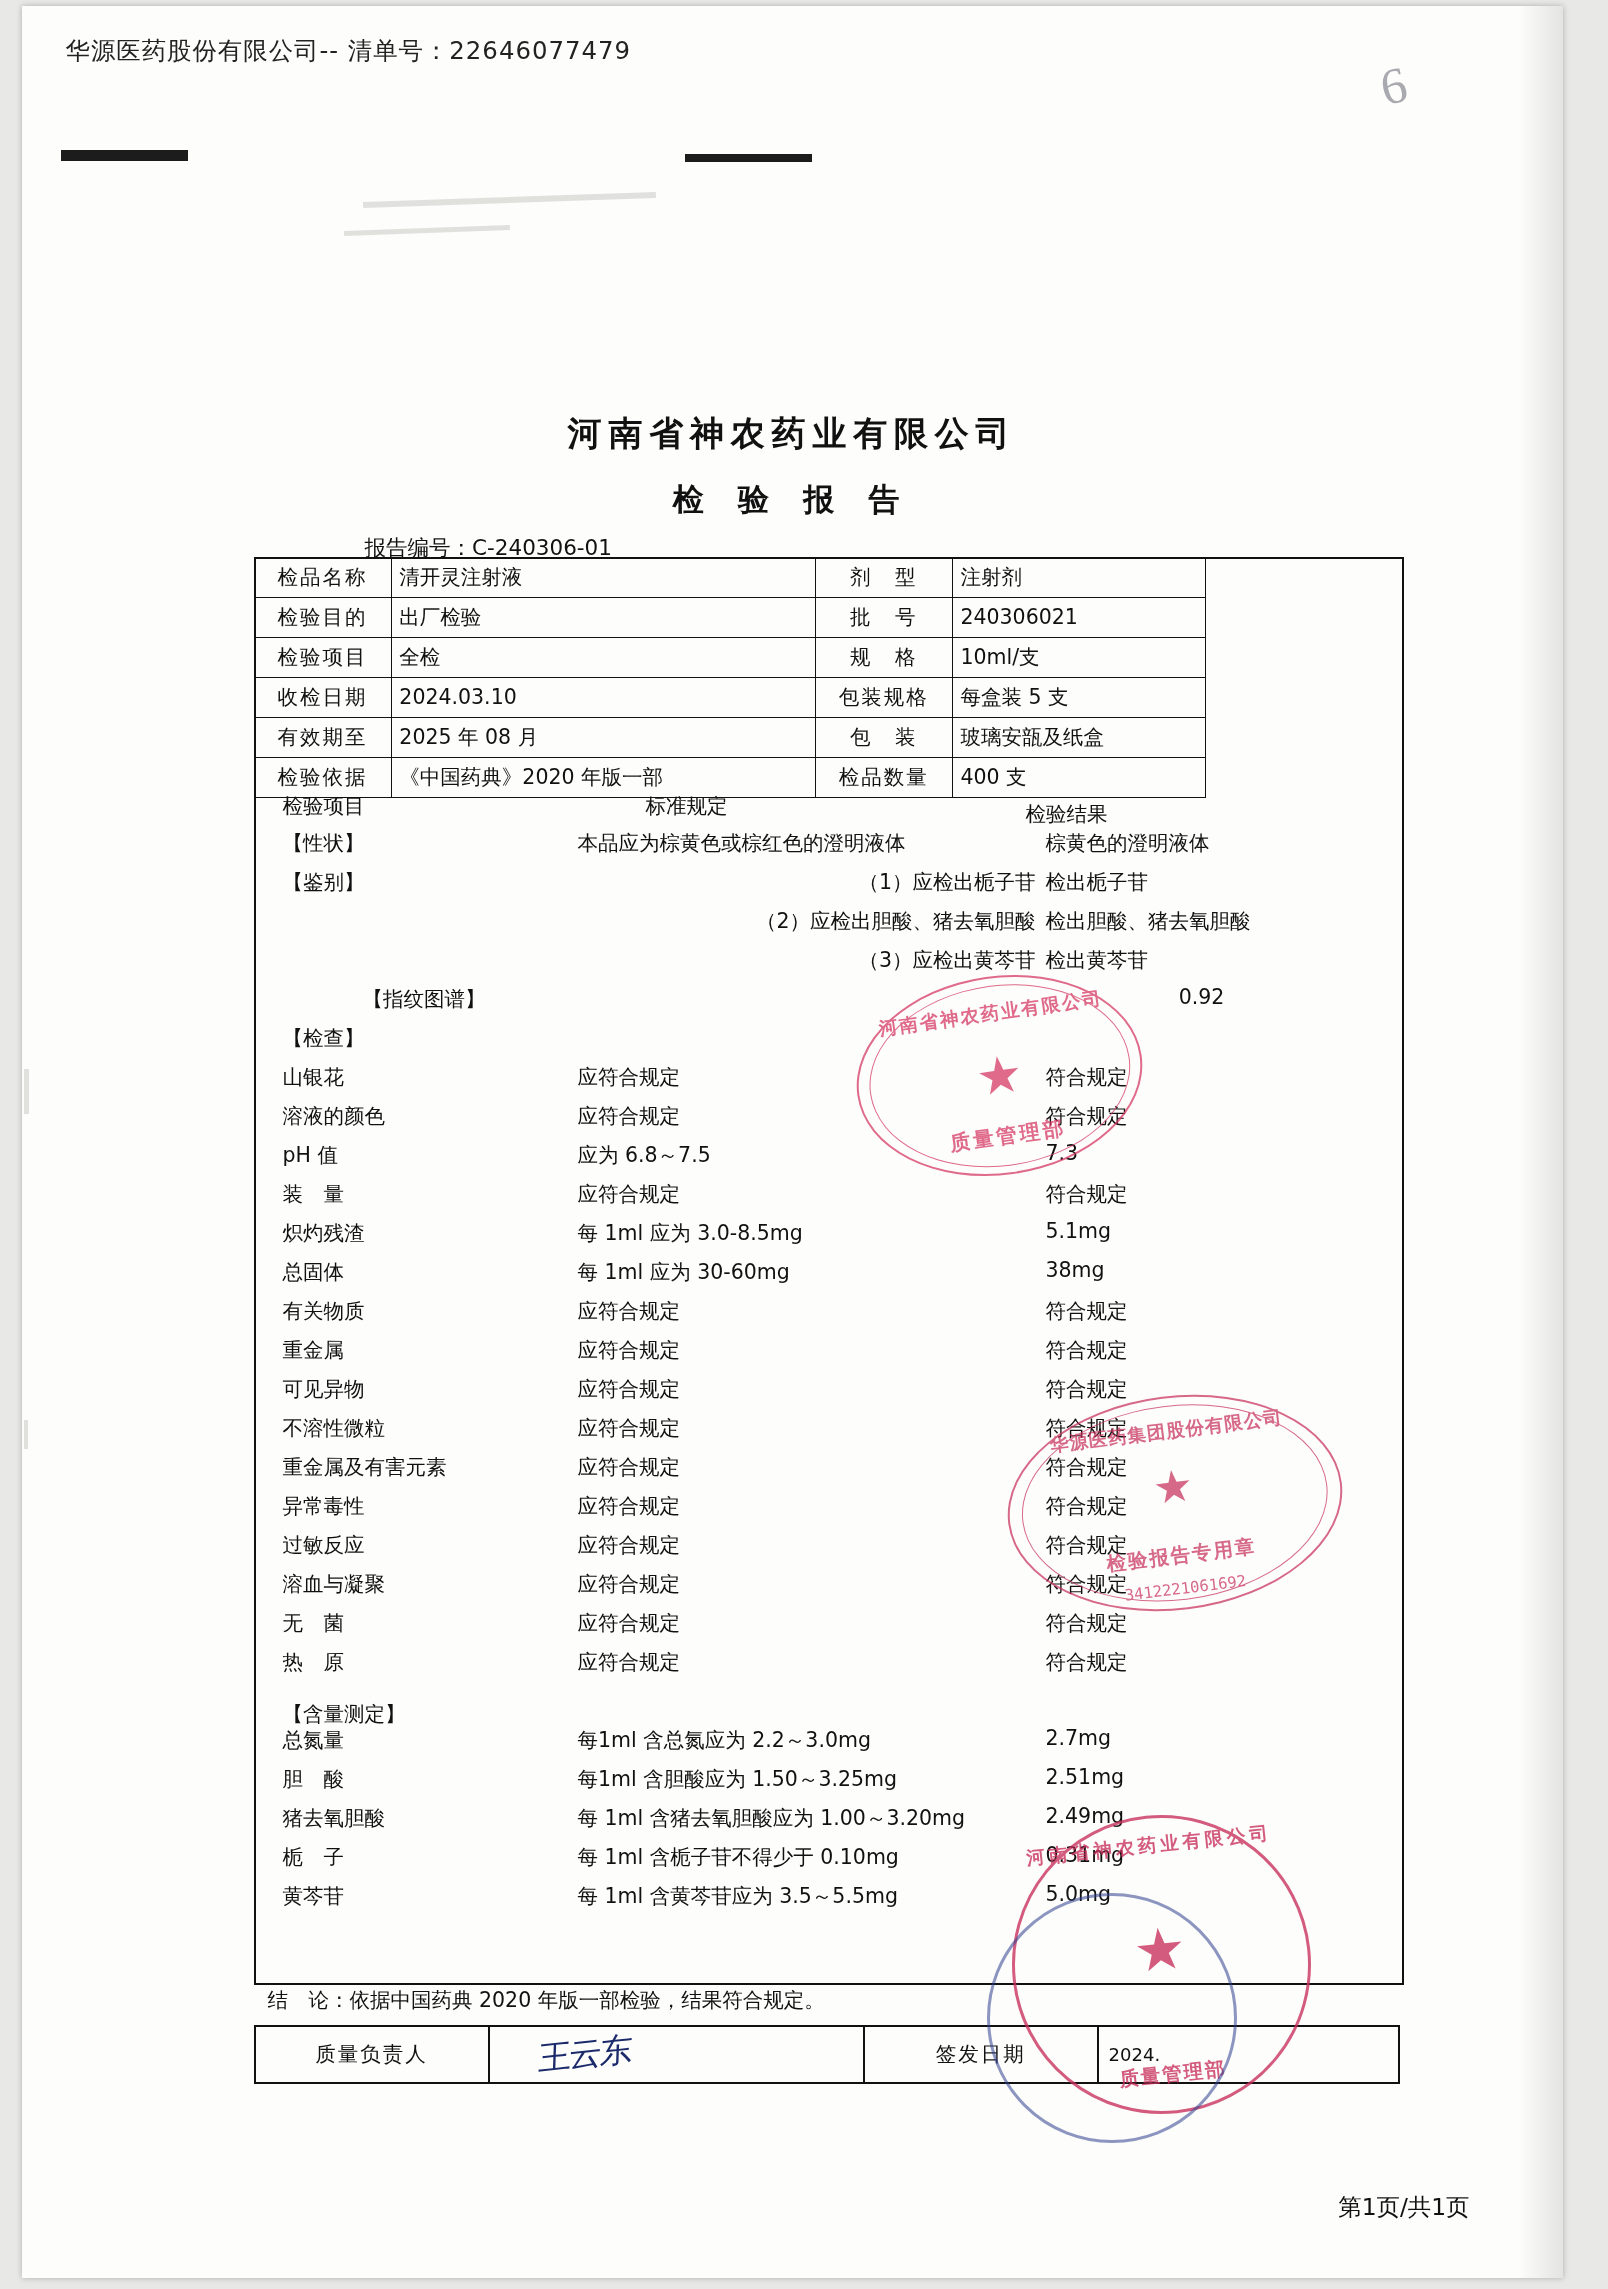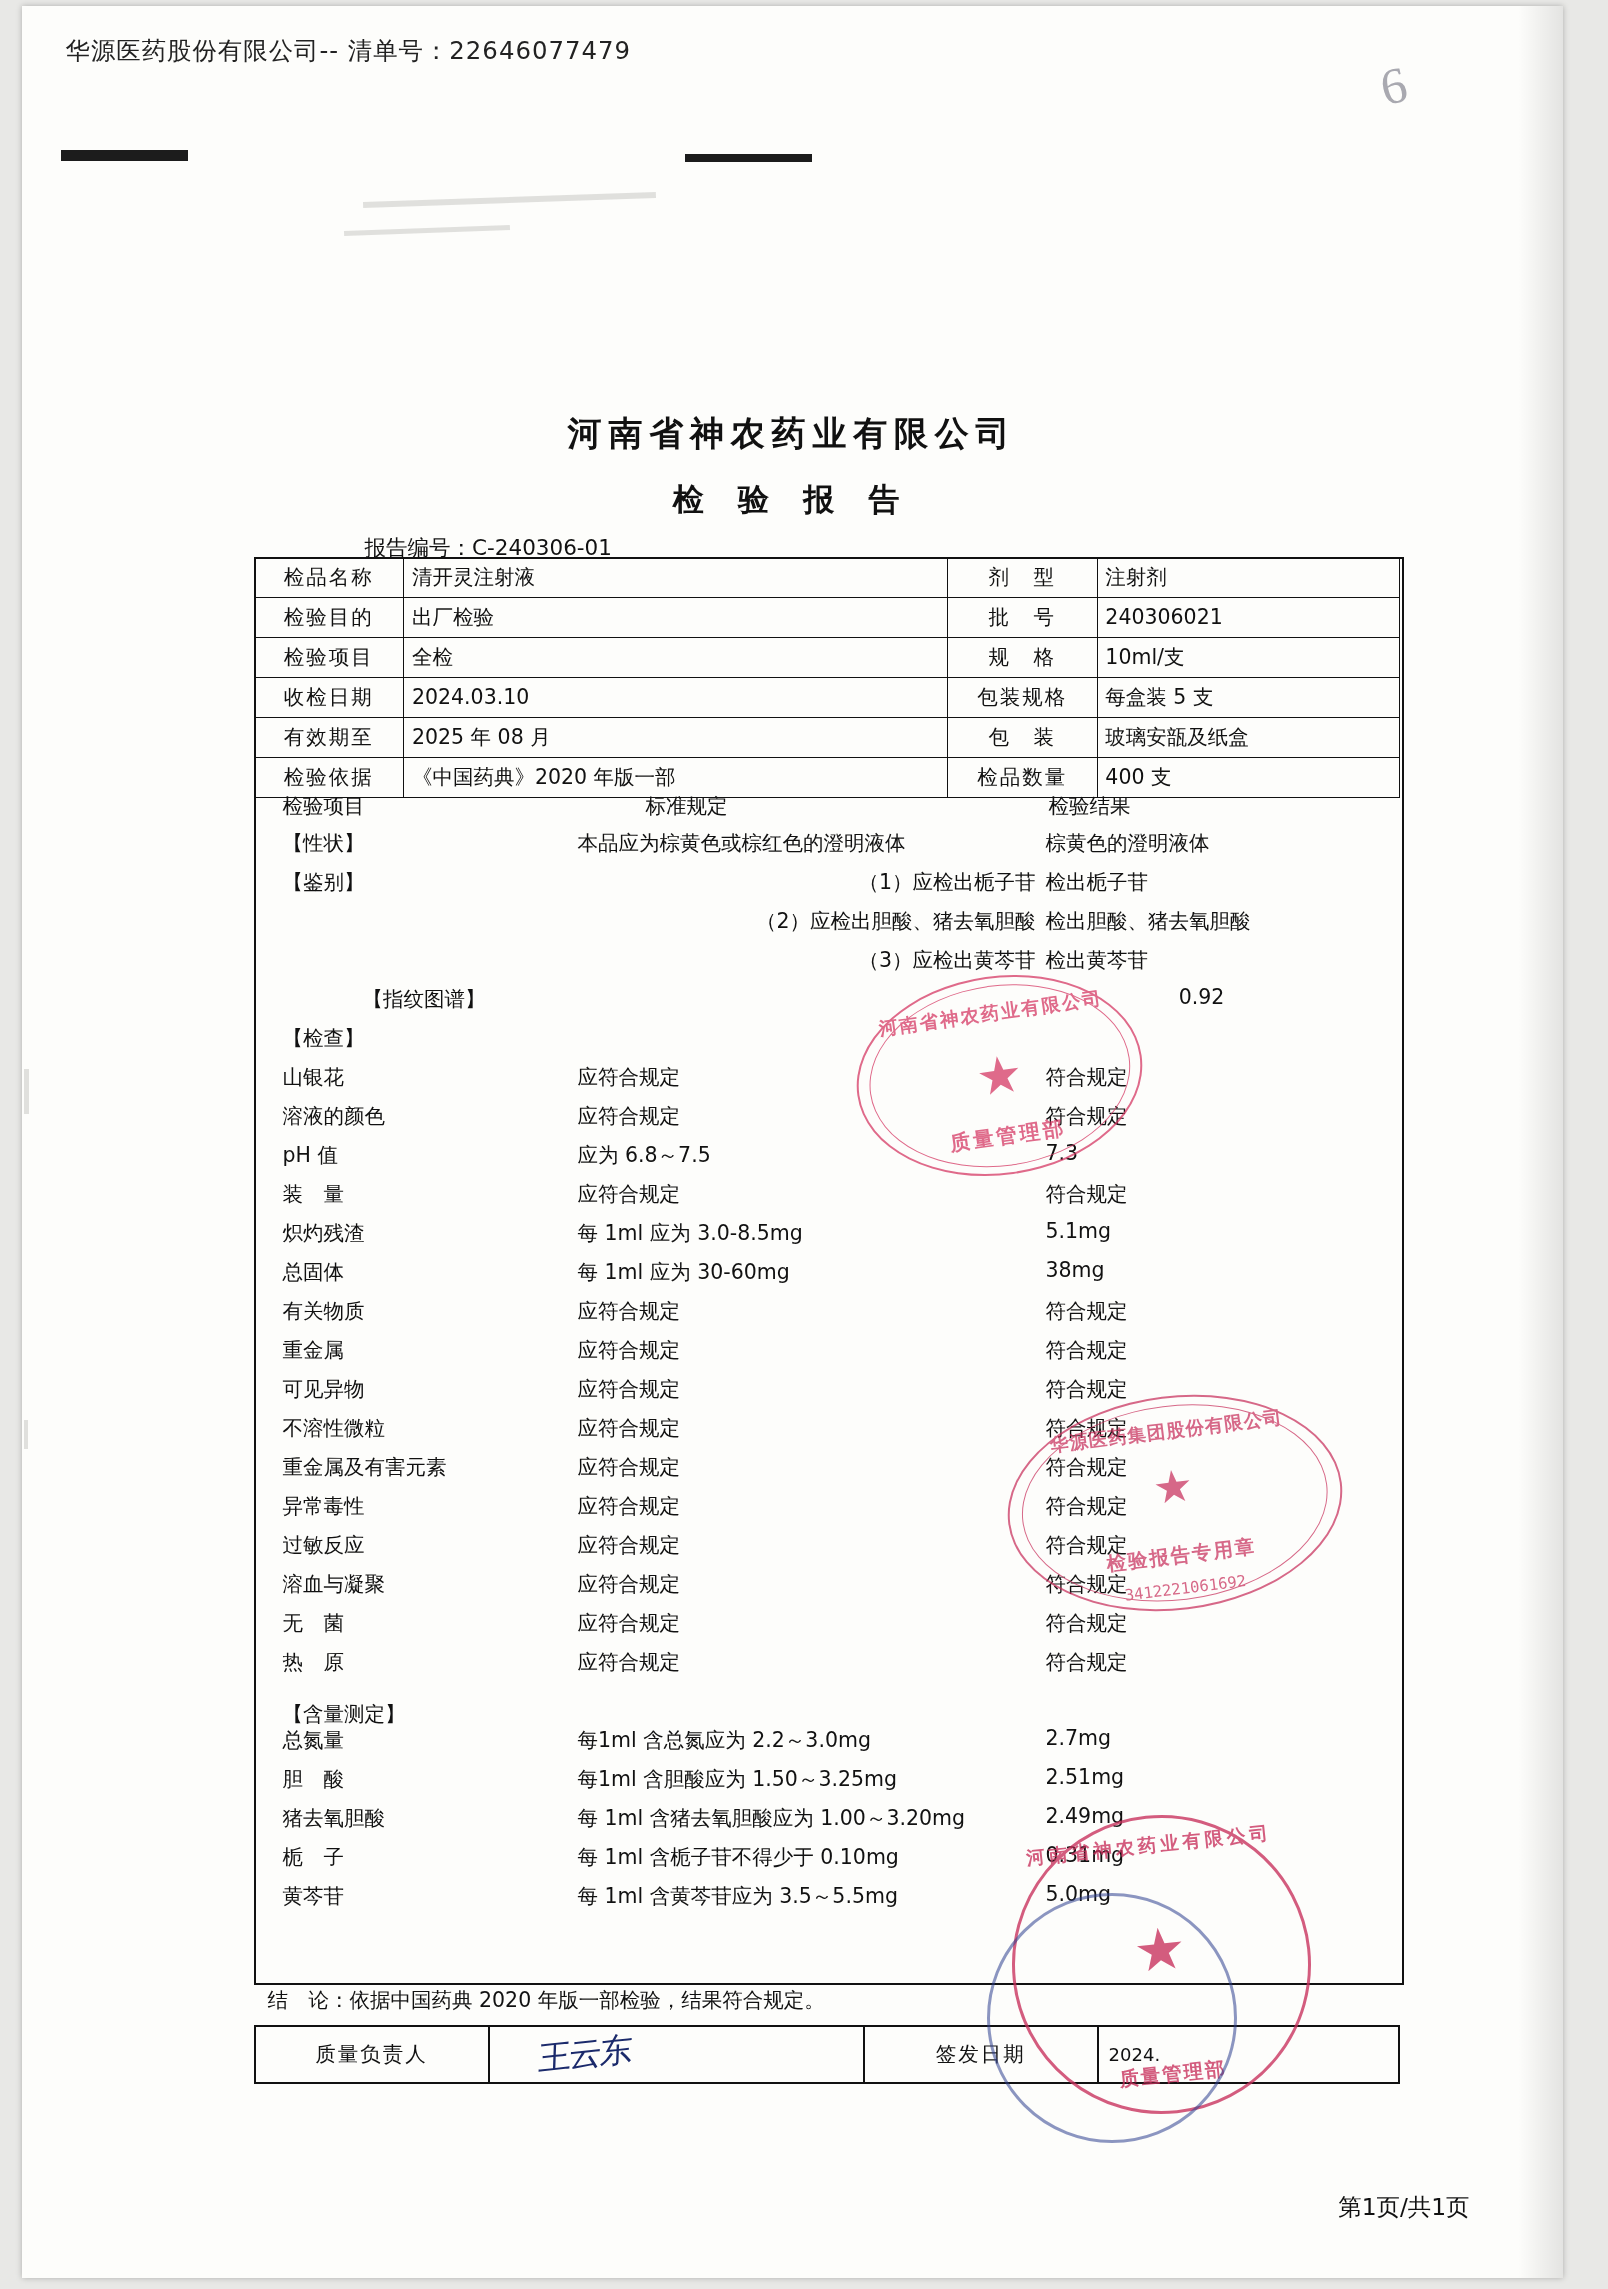--- a/index.html
+++ b/index.html
@@ -47,21 +47,21 @@
   .report-no{
     position:absolute;left:343px;top:527px;font-size:21.5px;color:#111;
     font-family:"DejaVu Sans", sans-serif;white-space:nowrap;
   }
   
   #frame{
     position:absolute;left:232px;top:551px;width:1146px;height:1424px;
     border:2px solid #111;
   }
   table.info{
-    position:absolute;left:232px;top:551px;width:1146px;
+    position:absolute;left:232px;top:551px;width:952px;
     border-collapse:collapse;font-size:20.5px;color:#111;
     font-family:"DejaVu Sans", sans-serif;
   }
   table.info td{
     border:1px solid #111;height:37px;padding:1px 7.8px;vertical-align:middle;
     line-height:1.15;
   }
   td.lbl{width:135px;text-align:center;letter-spacing:2px;white-space:nowrap;}
   td.val{width:546px;padding-left:13.7px;}
   td.lbl2{width:135px;text-align:center;letter-spacing:2px;white-space:nowrap;}
@@ -202,21 +202,21 @@
             <td class="val">《中国药典》2020 年版一部</td>
             <td class="lbl2">检品数量</td>
             <td class="val2">400 支</td>
           </tr>
         </tbody>
     </table>
 
     <div id="results">
       <div class="rhead" style="left:27px;top:0;">检验项目</div>
       <div class="rhead" style="left:390px;top:0;">标准规定</div>
-      <div class="rhead" style="left:770px;top:0;margin-left:23px;">检验结果</div>
+      <div class="rhead" style="left:770px;top:8px;">检验结果</div>
       <div id="results-body">
           <div class="row" style="top: 37px;">
             <div class="c-item">【性状】</div>
             <div class="c-std">本品应为棕黄色或棕红色的澄明液体</div>
             <div class="c-res">棕黄色的澄明液体</div>
           </div>
           <div class="row" style="top: 76px;">
             <div class="c-item">【鉴别】</div>
             <div class="c-std ind1">（1）应检出栀子苷</div>
             <div class="c-res">检出栀子苷</div>

